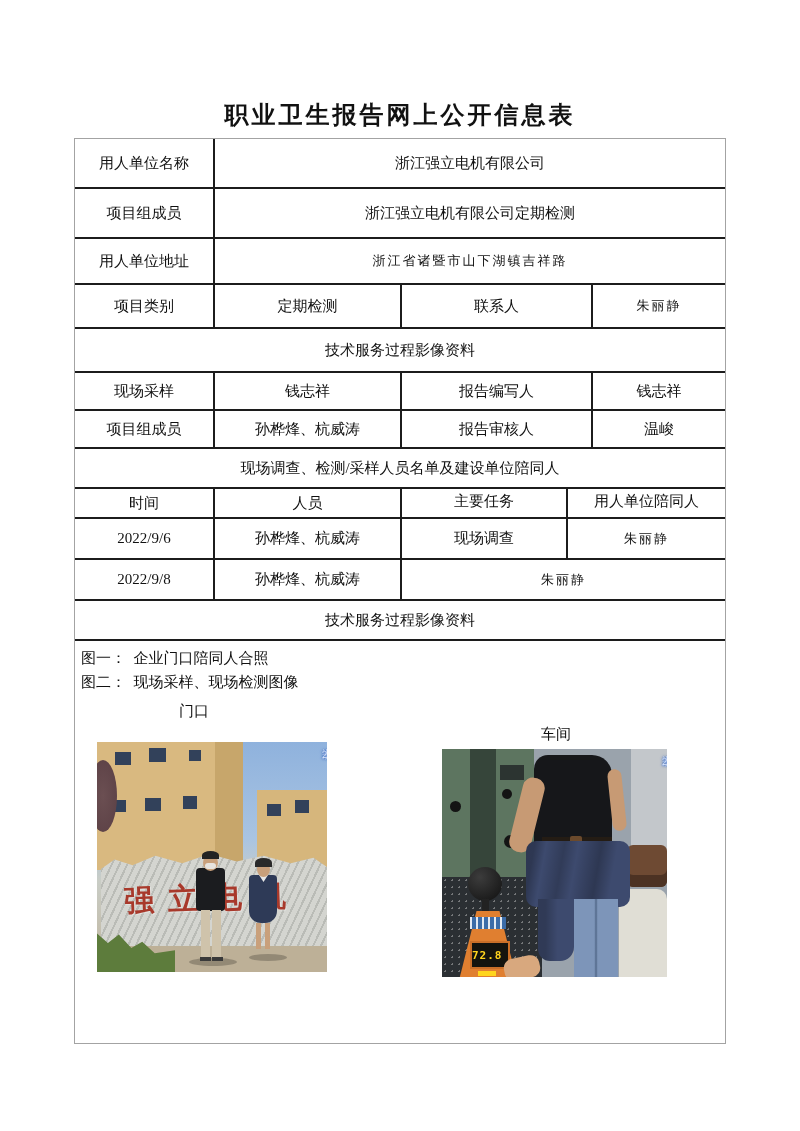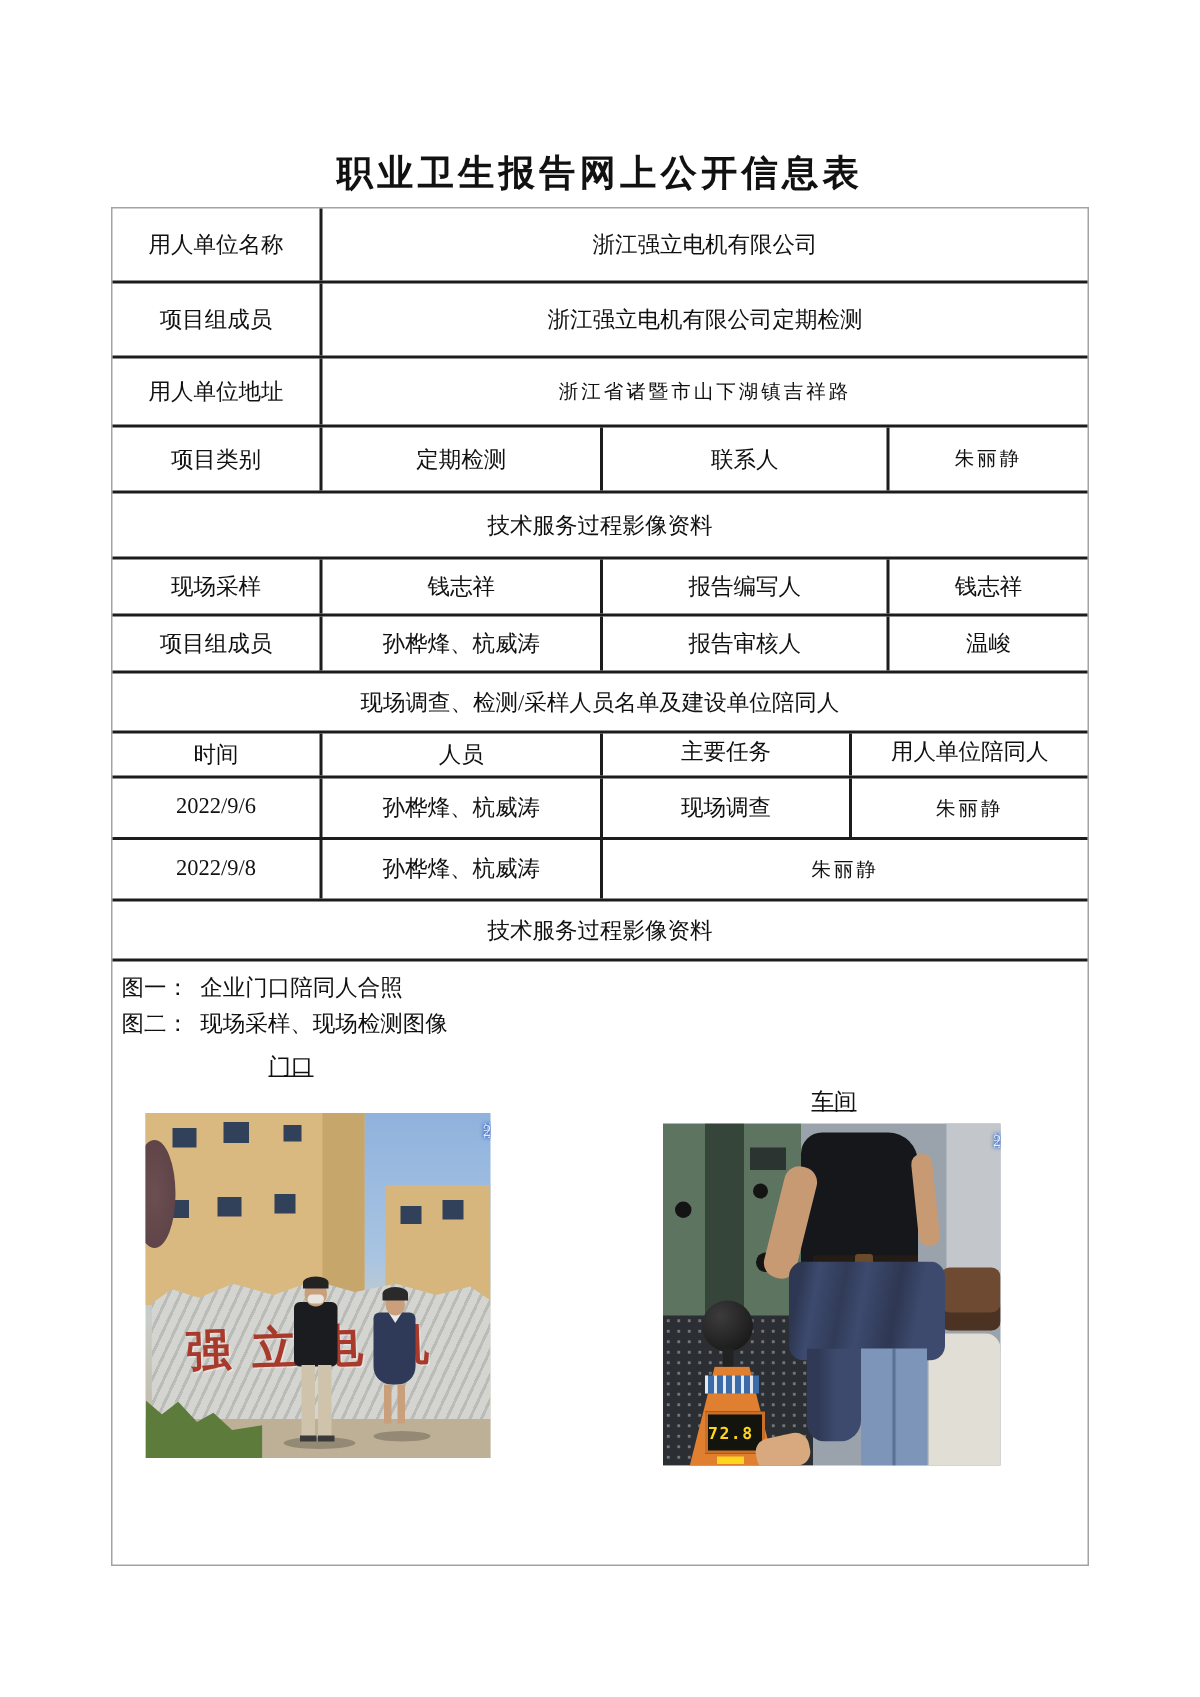--- a/index.html
+++ b/index.html
@@ -21,21 +21,21 @@
   .rest{flex:1;}
   .sm{font-size:13px;letter-spacing:2px;}
   .merged{justify-content:center;}
   .ta{align-items:flex-start;padding-top:3px;}
   .h48{height:48px}.h44{height:44px}.h42{height:42px}.h38{height:38px}
   .h36{height:36px}.h28{height:28px}.h39{height:39px}
   
   .photo-cell{position:relative;height:402px;display:block;border-right:none;}
   .caption{position:absolute;left:6px;font-size:15px;white-space:pre-wrap;}
   .cap1{top:8px;} .cap2{top:32px;}
-  .photo-label{position:absolute;width:70px;text-align:center;font-size:15px;text-decoration:underline;}
+  .photo-label{position:absolute;width:70px;text-align:center;font-size:15px;}
   .lab-gate{left:84px;top:61px;}
   .lab-shop{left:446px;top:84px;}
   .photo{position:absolute;overflow:hidden;}
   .photo *{position:absolute;}
   .photo-gate{left:22px;top:101px;width:230px;height:230px;
       background:linear-gradient(180deg,#8fb2dd 0%,#a9c4e2 42%,#c9cdc6 60%,#c0b49c 100%);}
   .photo-shop{left:367px;top:108px;width:225px;height:228px;background:#9aa3ac;}
   
   .wm{right:5px;top:6px;text-align:right;font-size:11px;line-height:13.5px;
       color:#e6efff;text-shadow:0 0 3px rgba(52,100,190,.95),0 0 1px rgba(52,100,190,.95);

